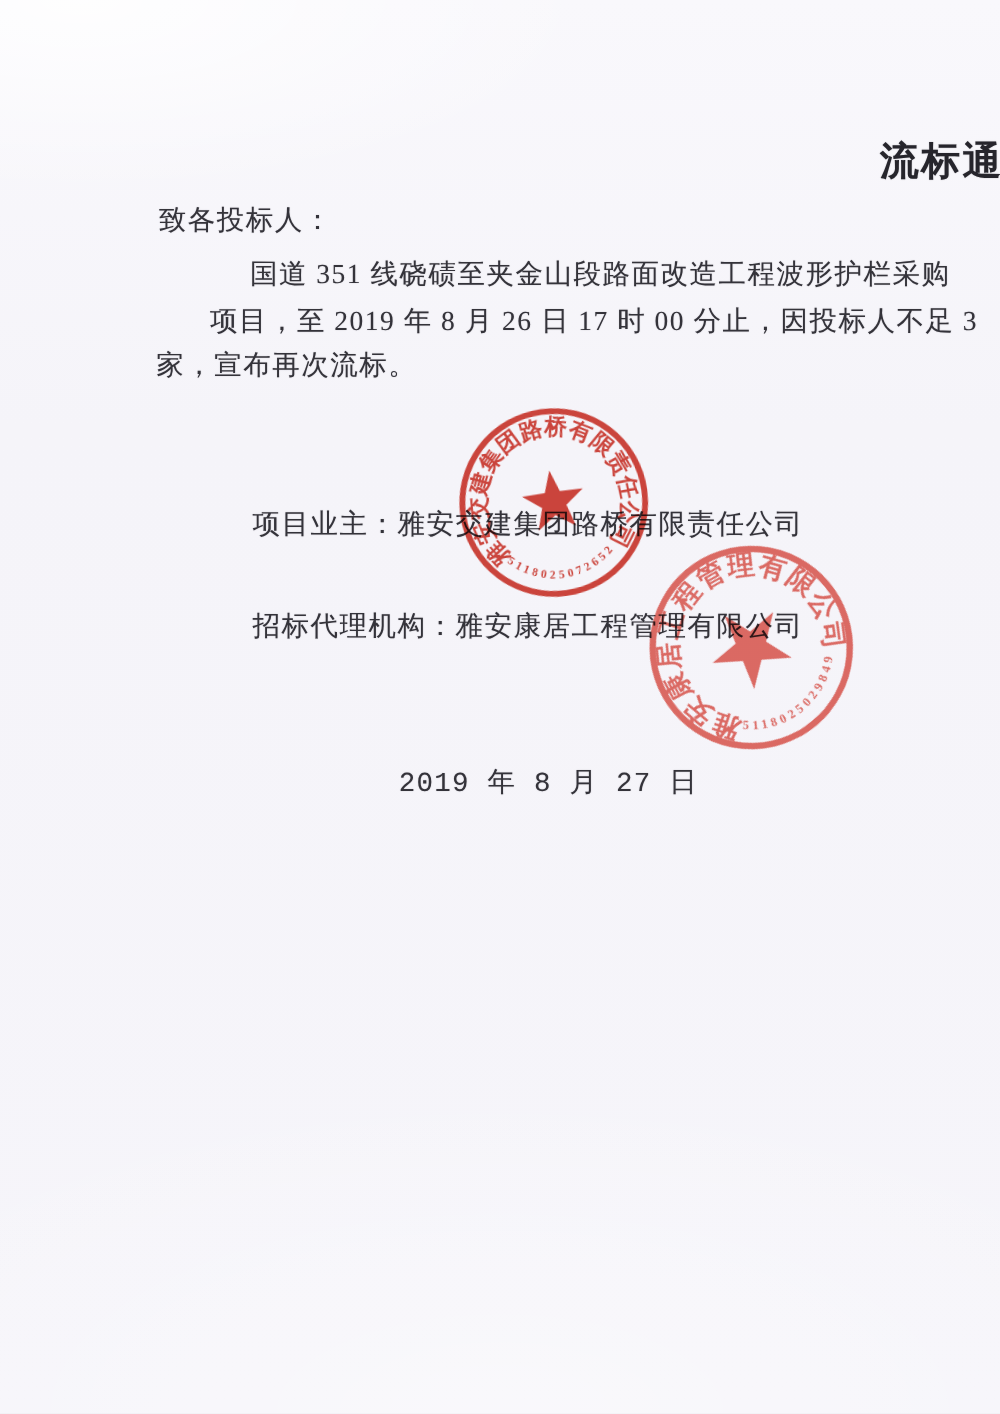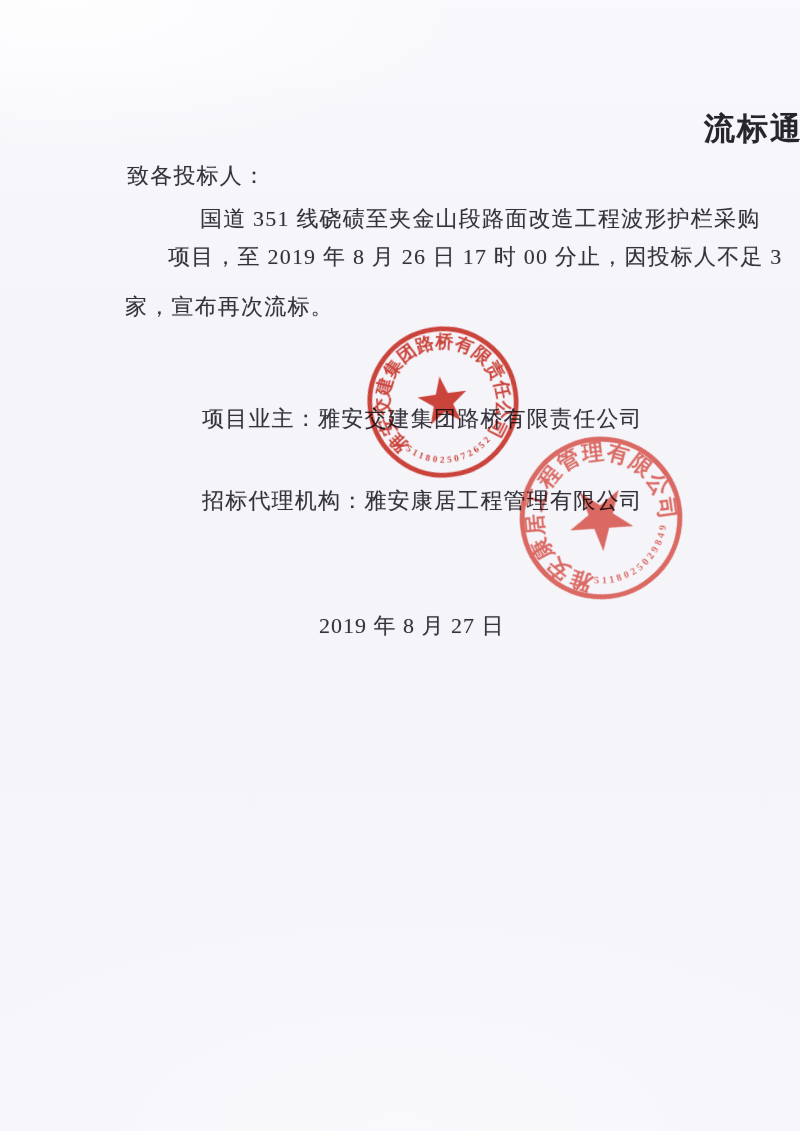--- a/index.html
+++ b/index.html
@@ -24,24 +24,24 @@
     padding-left:36px;
   }
   .txt {
     position:absolute; white-space:nowrap;
     font-size:22px; letter-spacing:1.2px;
     text-shadow:0 0 1px rgba(52,51,58,.3);
   }
   .salutation   { left:127px; top:161px; }
   .body-line-1  { left:160px; top:204px;margin-left:40px; }
   .body-line-2  { left:125px; top:242px;margin-left:43px; }
-  .body-line-3  { left:125px; top:292px; }
+  .body-line-3  { left:125px; top:277px; }
   .owner-line   { left:202px; top:404px; }
   .agency-line  { left:202px; top:486px; }
-  .date-line    { left:319px; top:611px; letter-spacing:1px; }
+  .date-line    { left:319px; top:611px; letter-spacing:1px;font-family:Liberation Mono, monospace; }
 
   .seal {
     position:absolute;
     mix-blend-mode:multiply;
     pointer-events:none;
   }
   .seal svg { display:block; width:100%; height:100%; filter:blur(.4px); }
   .seal-owner  { left:340px; top:299px; width:206px; height:206px; transform:rotate(-8deg); opacity:.92; }
   .seal-agency { left:490px; top:407px; width:222px; height:222px; transform:rotate(-40deg); opacity:.88; }
   .seal text { font-family:"Liberation Serif","DejaVu Serif",serif; font-weight:700; }

